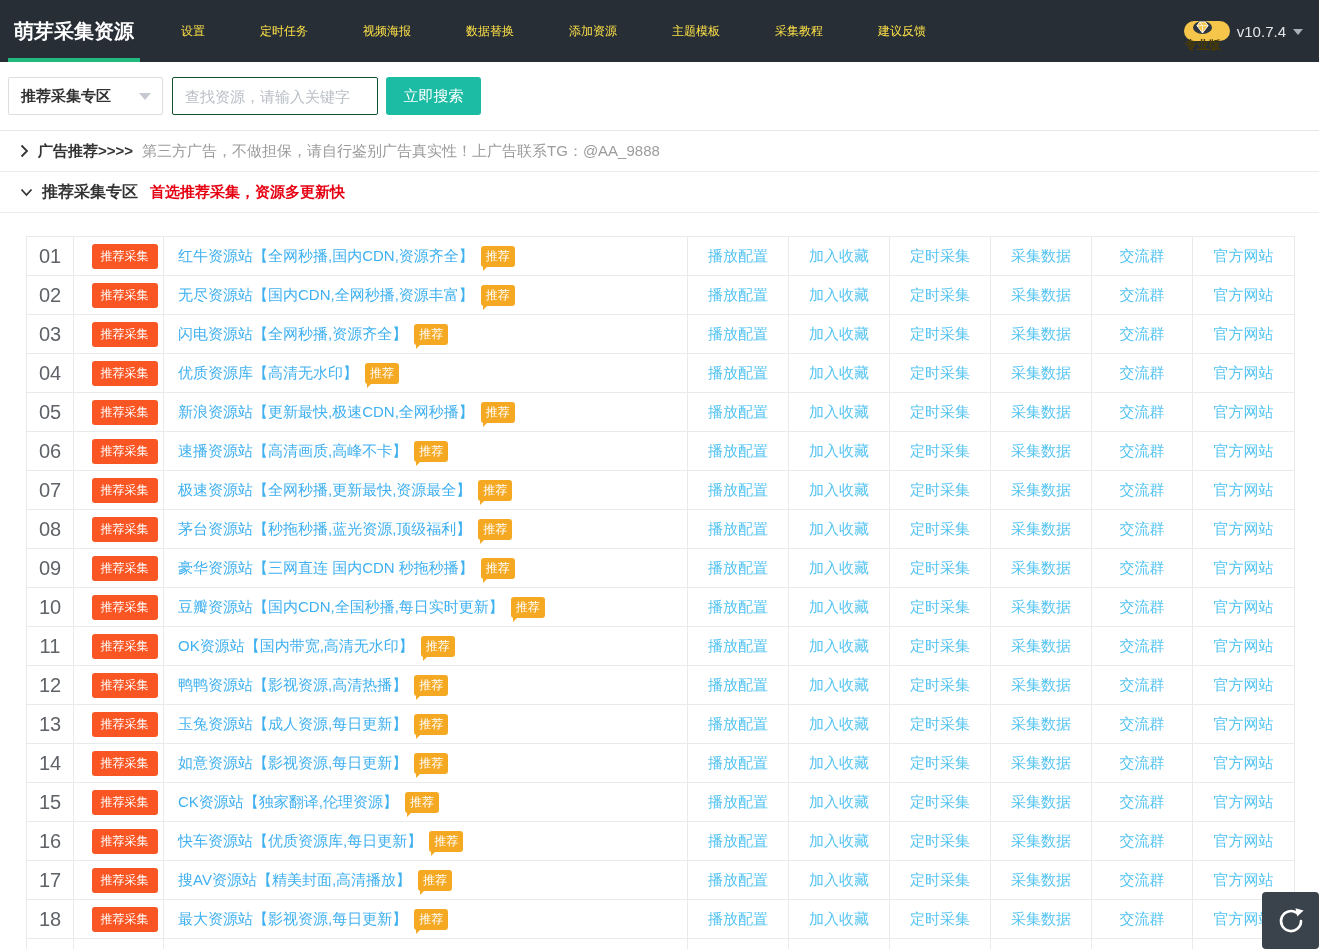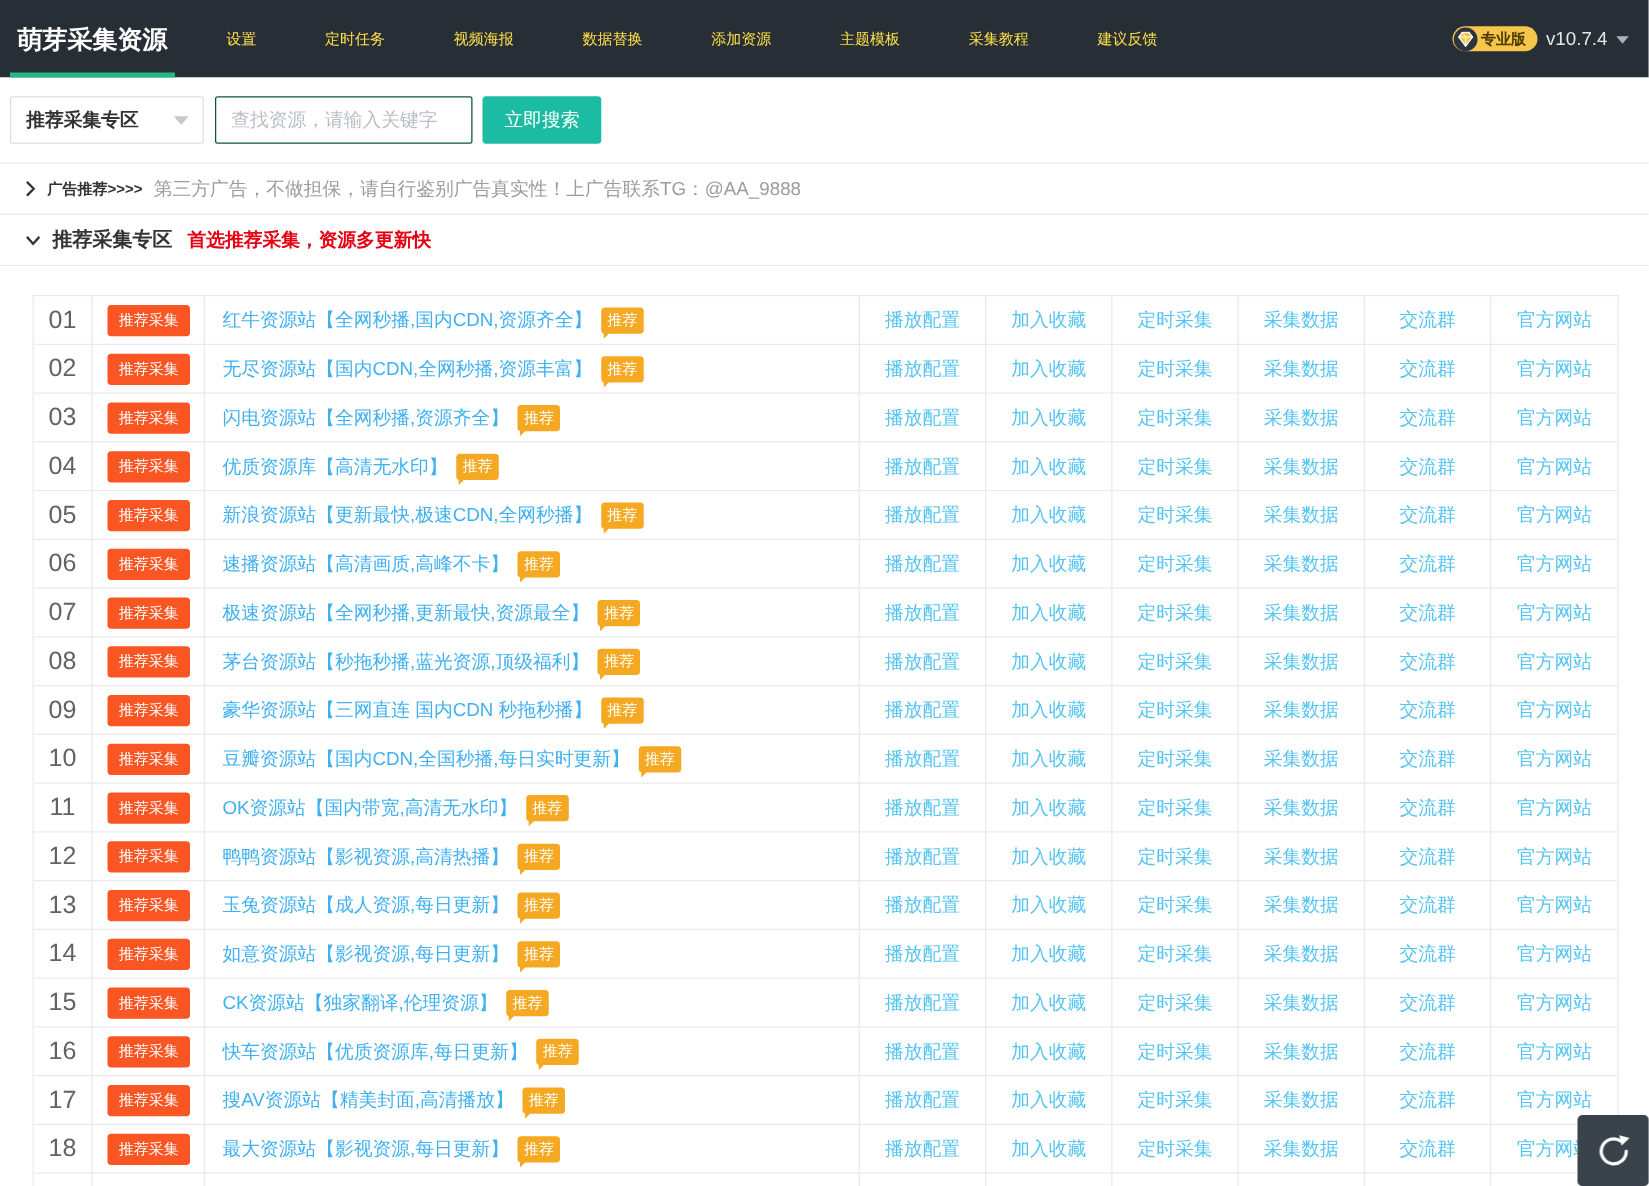--- a/index.html
+++ b/index.html
@@ -14,21 +14,21 @@
 
   
   .navbar{height:62px;background:var(--nav-bg);display:flex;align-items:stretch;}
   .brand{width:132px;margin-left:8px;display:flex;align-items:center;justify-content:center;
     color:#fff;font-size:20px;font-weight:bold;position:relative;cursor:pointer;}
   .brand::after{content:'';position:absolute;left:0;right:0;bottom:0;height:4px;background:var(--green);}
   .nav-list{display:flex;align-items:center;margin-left:18px;gap:32px;list-style:none;}
   .nav-list li{color:#fde047;font-size:12px;cursor:pointer;white-space:nowrap;margin-left:23px;}
   .nav-right{margin-left:auto;margin-right:16px;display:flex;align-items:center;gap:7px;cursor:pointer;}
   .pro-pill{background:#f6c64a;border-radius:10px;height:20px;display:flex;align-items:center;
-    padding:0 9px 0 1px;gap:3px;}
+    padding:0 9px 0 1px;gap:3px;flex-direction:column;}
   .gem-wrap{width:19px;height:19px;border-radius:50%;background:#2c3440;display:flex;
     align-items:center;justify-content:center;}
   .pro-pill .pro-text{color:#4a3b00;font-size:12px;font-weight:bold;}
   .version{color:#e3e6e9;font-size:15px;}
   .nav-caret{width:0;height:0;border-left:5px solid transparent;border-right:5px solid transparent;
     border-top:6px solid #aab1b8;margin-top:2px;}
 
   
   .search-row{height:69px;display:flex;align-items:center;padding-left:8px;
     border-bottom:1px solid #e7e7e7;background:#fff;}
@@ -39,34 +39,34 @@
   .search-input{width:206px;height:38px;margin-left:9px;border:1px solid #14532d;border-radius:2px;
     padding:0 12px;font-size:15px;color:#333;outline:none;font-family:inherit;}
   .search-input::placeholder{color:#b9bec5;}
   .search-btn{width:95px;height:38px;margin-left:8px;background:var(--accent);color:#fff;border:none;
     border-radius:3px;font-size:15px;cursor:pointer;font-family:inherit;}
 
   
   .bar{height:41px;display:flex;align-items:center;padding-left:20px;gap:9px;
     border-bottom:1px solid #ebebeb;background:#fff;}
   .bar svg{flex:0 0 auto;}
-  .ad-label{font-size:12px;font-weight:bold;color:#333;text-align:center;}
+  .ad-label{font-size:15px;font-weight:bold;color:#333;text-align:center;}
   .ad-text{font-size:15px;color:#9c9c9c;}
   .sec-title{font-size:16px;font-weight:bold;color:#333;}
   .sec-sub{font-size:15px;font-weight:bold;color:var(--red);margin-left:3px;}
 
   
   .table-zone{padding:23px 24px 0 26px;background:#fff;}
   .tbl{width:1269px;border:1px solid var(--border);border-bottom:none;}
   .row{display:grid;grid-template-columns:47px 90px 524px repeat(6,1fr);height:39px;}
   .cell{display:flex;align-items:center;justify-content:center;border-right:1px solid var(--border);
     border-bottom:1px solid var(--border);overflow:hidden;}
   .cell:last-child{border-right:none;}
   .cell.num{color:#5f6368;font-size:20px;}
-  .cell.badge-cell{justify-content:flex-start;padding-left:12px;font-family:Liberation Mono, monospace;}
+  .cell.badge-cell{justify-content:center;padding-left:12px;font-family:Liberation Mono, monospace;}
   .rec-badge{background:var(--badge);color:#fff;font-size:12px;padding:4px 9px;border-radius:3px;
     white-space:nowrap;}
   .cell.name{justify-content:flex-start;padding-left:14px;gap:7px;}
   .name a{color:var(--name-link);font-size:15px;white-space:nowrap;}
   .tag{background:var(--tag);color:#fff;font-size:12px;padding:2px 5px;border-radius:3px;
     position:relative;white-space:nowrap;}
   .tag::after{content:'';position:absolute;left:2px;bottom:-4px;border:3px solid transparent;
     border-top-color:var(--tag);border-left-color:var(--tag);}
   .cell.action a{color:var(--action-link);font-size:15px;white-space:nowrap;}
 

